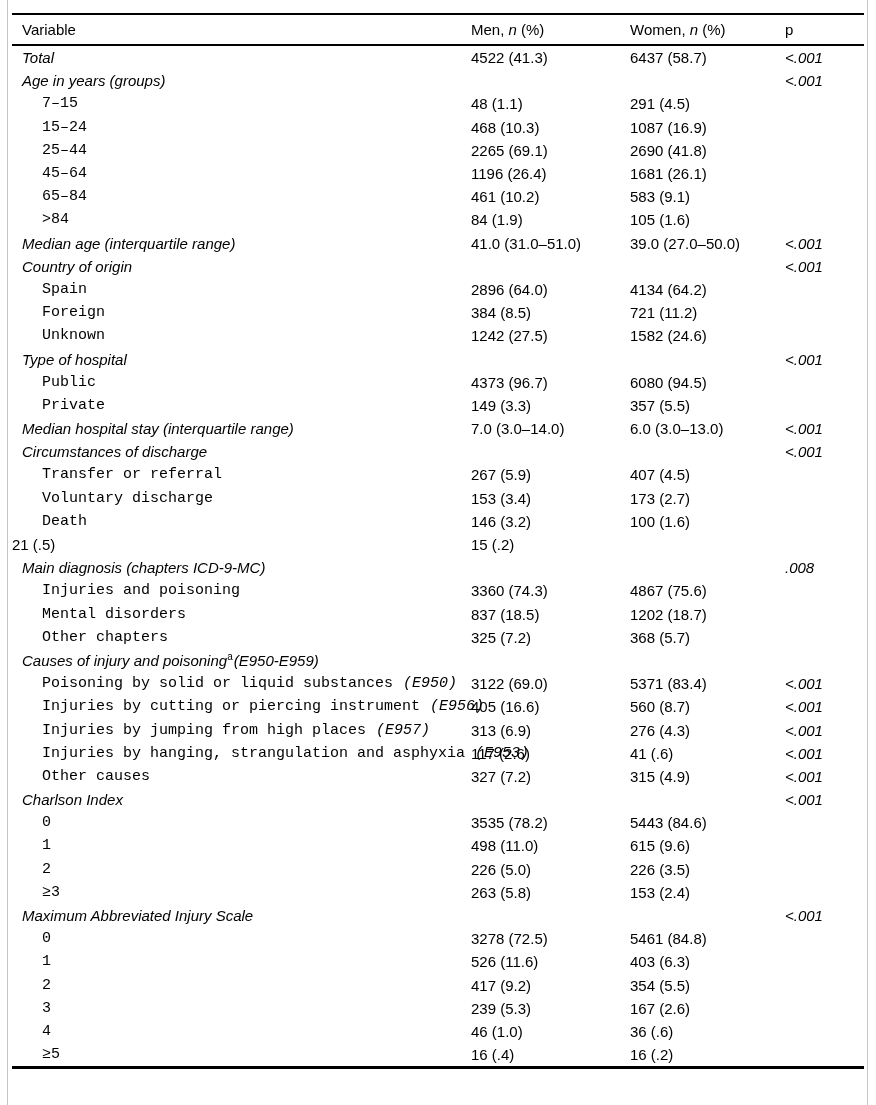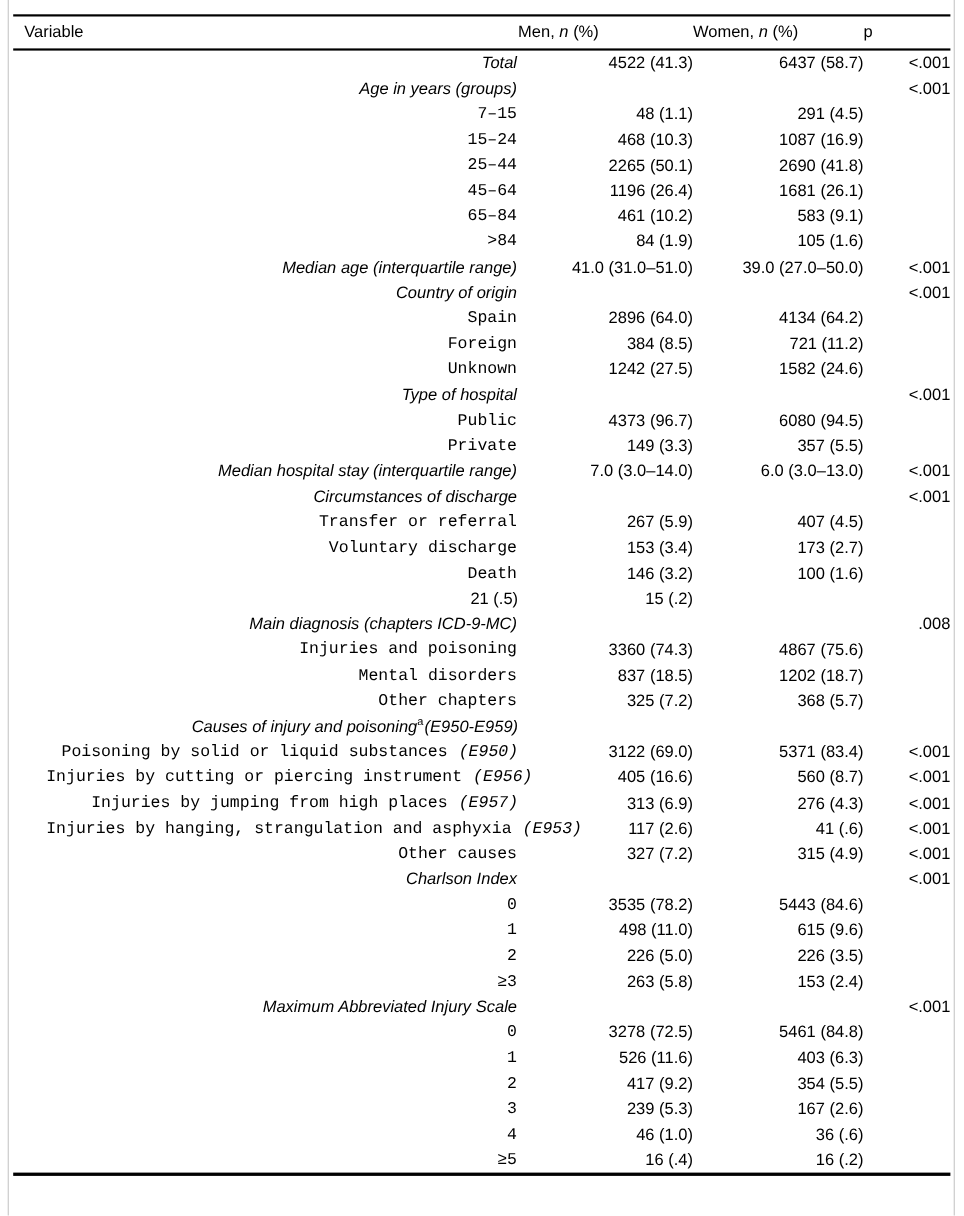--- a/index.html
+++ b/index.html
@@ -41,31 +41,30 @@
     border-bottom: 2px solid #000;
   }
   .row {
     display: grid;
     grid-template-columns: 459px 159px 155px 1fr;
     height: 23.2px;
     align-items: center;
   }
   .tbody {
     border-bottom: 3px solid #000;
-    text-align: right;
   }
   .cell {
     white-space: nowrap;
     overflow: visible;
     line-height: 1;
   }
   .label-cell { padding-left: 10px; }
   .row.indent .label-cell { padding-left: 30px; font-family: Liberation Mono, monospace; }
   .row.section .label-cell { font-style: italic; }
-  .p-cell { }
+  .p-cell { font-style: italic; }
   .tail { font-style: italic; }
   .sup {
     font-size: 10px;
     vertical-align: super;
     line-height: 0;
     margin-right: 1px;
     font-style: normal;
   }
   .row.section .sup { font-style: normal; }
   i { font-style: italic; }
@@ -107,21 +106,21 @@
 
   <div class="row indent">
     <div class="cell label-cell"><span class="lbl">15–24</span><sup class="sup"></sup><i class="tail"></i></div>
     <div class="cell val">468 (10.3)</div>
     <div class="cell val">1087 (16.9)</div>
     <div class="cell val p-cell"></div>
   </div>
 
   <div class="row indent">
     <div class="cell label-cell"><span class="lbl">25–44</span><sup class="sup"></sup><i class="tail"></i></div>
-    <div class="cell val">2265 (50.1)</div>
+    <div class="cell val">2265 (69.1)</div>
     <div class="cell val">2690 (41.8)</div>
     <div class="cell val p-cell"></div>
   </div>
 
   <div class="row indent">
     <div class="cell label-cell"><span class="lbl">45–64</span><sup class="sup"></sup><i class="tail"></i></div>
     <div class="cell val">1196 (26.4)</div>
     <div class="cell val">1681 (26.1)</div>
     <div class="cell val p-cell"></div>
   </div>

